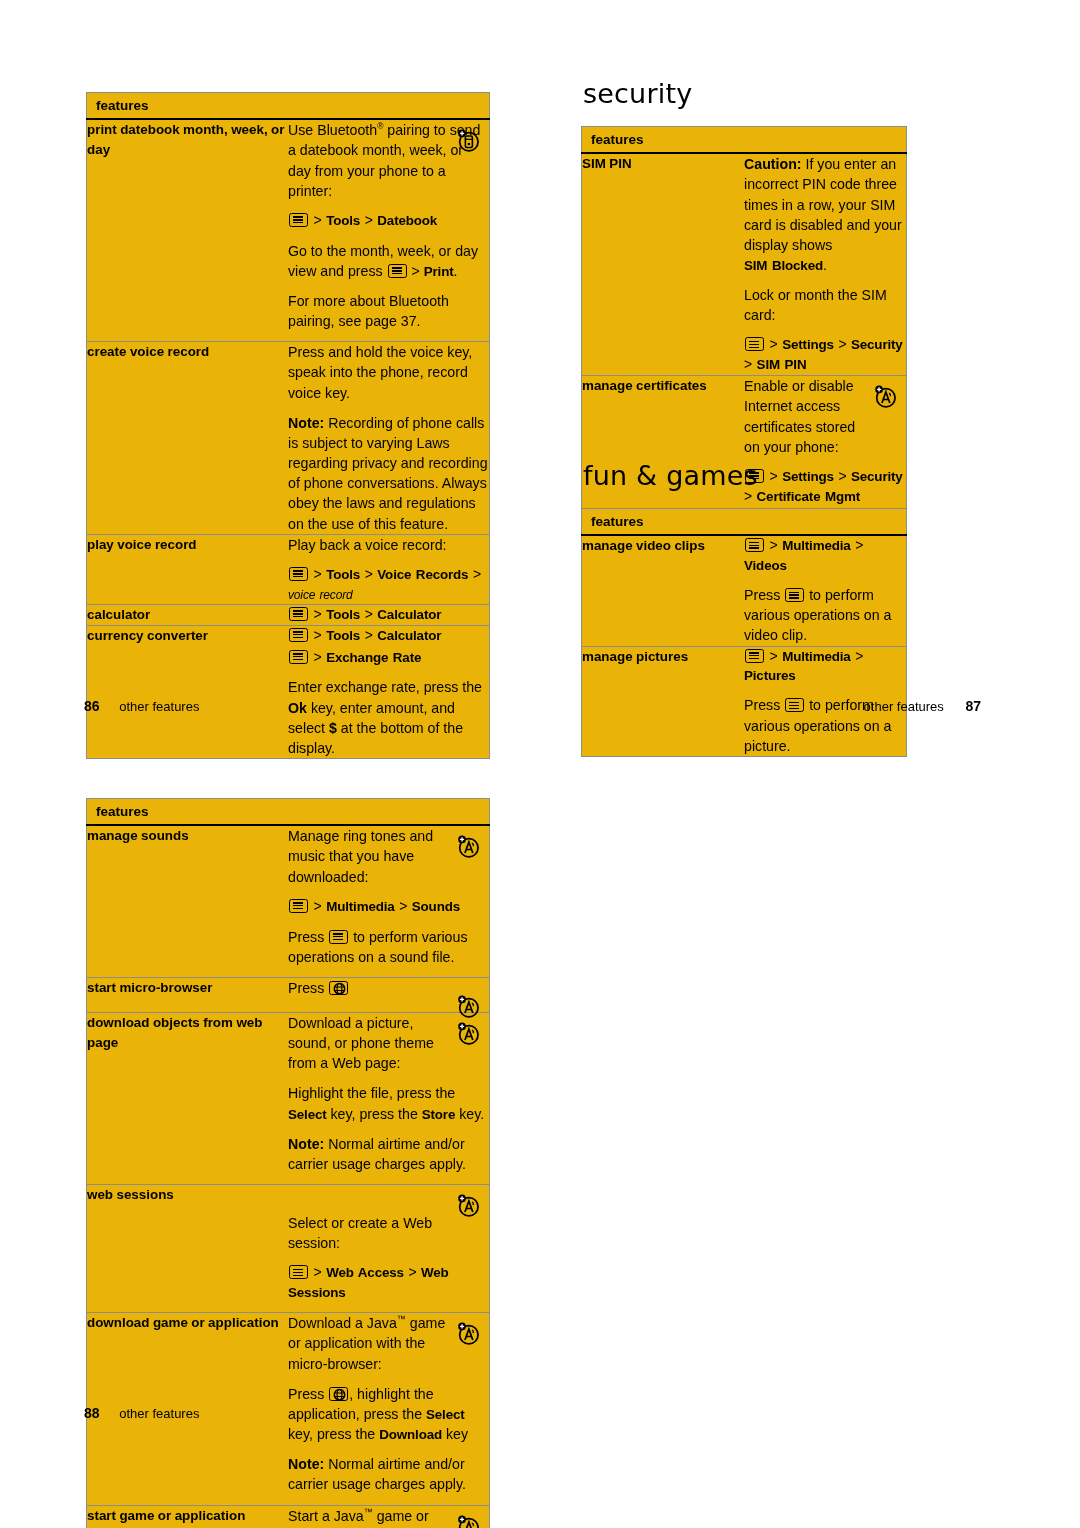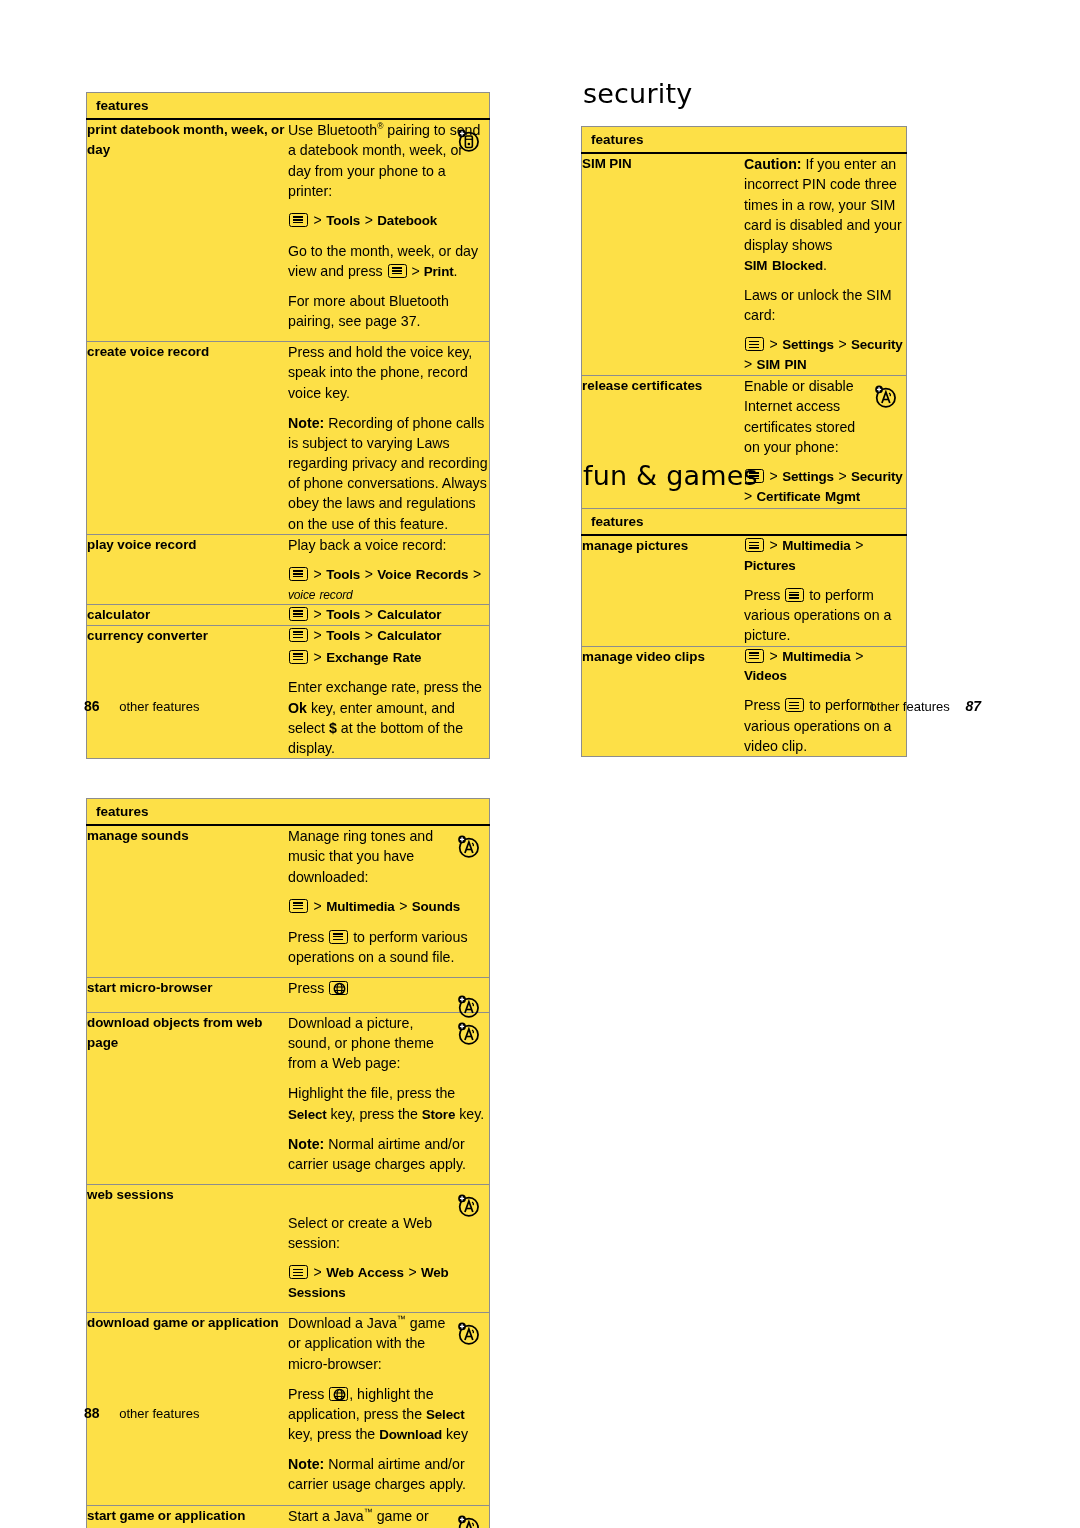--- a/index.html
+++ b/index.html
@@ -32,21 +32,21 @@
     margin: 0 0 19px 2px;
     font-family: "DejaVu Sans", sans-serif;
   }
 
   
   .ftable {
     border: 1px solid #8d8d8d;
     border-collapse: collapse;
     width: 100%;
     table-layout: fixed;
-    background: #fde047;
+    background: #eab308;
   }
   .ftable .hdr-cell {
     font-size: 13.5px;
     font-weight: bold;
     padding: 5px 0 4px 9px;
     border-bottom: 2.6px solid #000;
     line-height: 1.2;
   }
   .ftable td {
     vertical-align: top;
@@ -213,28 +213,28 @@
     <table class="ftable">
       <tbody>
         <tr>
           <td class="hdr-cell" colspan="2">features</td>
         </tr>
 
         <tr>
           <td class="c-key">SIM PIN</td>
           <td class="c-val">
             <p><b>Caution:</b> If you enter an incorrect PIN code three times in a row, your SIM card is disabled and your display shows <b class="cmd">SIM&nbsp;Blocked</b>.</p>
-            <p>Laws or unlock the SIM card:</p>
+            <p>Lock or month the SIM card:</p>
             <p class="cmd"><span class="key-menu"><i></i><i></i><i></i></span> <span class="sep">&gt;</span> Settings <span class="sep">&gt;</span> Security <span class="sep">&gt;</span> SIM PIN</p>
           </td>
         </tr>
 
 
         <tr>
-          <td class="c-key">release certificates</td>
+          <td class="c-key">manage certificates</td>
           <td class="c-val">
             <p style="padding-right:34px;">Enable or disable Internet access certificates stored on your phone:</p>
             <p class="cmd"><span class="key-menu"><i></i><i></i><i></i></span> <span class="sep">&gt;</span> Settings <span class="sep">&gt;</span> Security <span class="sep">&gt;</span> Certificate Mgmt</p>
             <p>Certificates are used to verify the identity and security of Web sites when you download files or share information.</p>
             <svg class="cornicon" viewBox="0 0 32 32">
               <circle cx="17" cy="18" r="10.5" fill="none" stroke="#000" stroke-width="2"></circle>
               <path d="M12.5 24 L17 11.5 L21.5 24" fill="none" stroke="#000" stroke-width="2"></path>
               <line x1="14.1" y1="20" x2="19.9" y2="20" stroke="#000" stroke-width="1.8"></line>
               <path d="M20.6 12.6 q2.1 1.1 1.4 3.6" fill="none" stroke="#000" stroke-width="1.4"></path>
               <circle cx="9.2" cy="8.5" r="4.4" fill="#000"></circle>
@@ -250,46 +250,46 @@
   <div class="col-right" style="top:462px;">
     <h1 class="section-heading">fun &amp; games</h1>
 
     <table class="ftable">
       <tbody>
         <tr>
           <td class="hdr-cell" colspan="2">features</td>
         </tr>
 
         <tr>
+          <td class="c-key" style="width:130px;">manage video clips</td>
+          <td class="c-val">
+            <p class="cmd"><span class="key-menu"><i></i><i></i><i></i></span> <span class="sep">&gt;</span> Multimedia <span class="sep">&gt;</span> Videos</p>
+            <p>Press <span class="key-menu"><i></i><i></i><i></i></span> to perform various operations on a video clip.</p>
+          </td>
+        </tr>
+
+        <tr>
           <td class="c-key" style="width:130px;">manage pictures</td>
           <td class="c-val">
             <p class="cmd"><span class="key-menu"><i></i><i></i><i></i></span> <span class="sep">&gt;</span> Multimedia <span class="sep">&gt;</span> Pictures</p>
             <p>Press <span class="key-menu"><i></i><i></i><i></i></span> to perform various operations on a picture.</p>
-          </td>
-        </tr>
-
-        <tr>
-          <td class="c-key" style="width:130px;">manage video clips</td>
-          <td class="c-val">
-            <p class="cmd"><span class="key-menu"><i></i><i></i><i></i></span> <span class="sep">&gt;</span> Multimedia <span class="sep">&gt;</span> Videos</p>
-            <p>Press <span class="key-menu"><i></i><i></i><i></i></span> to perform various operations on a video clip.</p>
           </td>
         </tr>
       </tbody>
     </table>
   </div>
 
   <div class="footer f-left" style="top:699px;">
     <span class="pnum">86</span>
     <span class="ftxt" style="margin-left:16px;">other features</span>
   </div>
 
   <div class="footer f-right" style="top:699px;">
     <span class="ftxt">other features</span>
-    <span class="pnum" style="margin-left:12px;font-style:italic;">87</span>
+    <span class="pnum" style="margin-left:18px;">87</span>
   </div>
 
   <div class="col-left" style="top:798px;">
     <table class="ftable">
       <tbody>
         <tr>
           <td class="hdr-cell" colspan="2">features</td>
         </tr>
 
         <tr>

